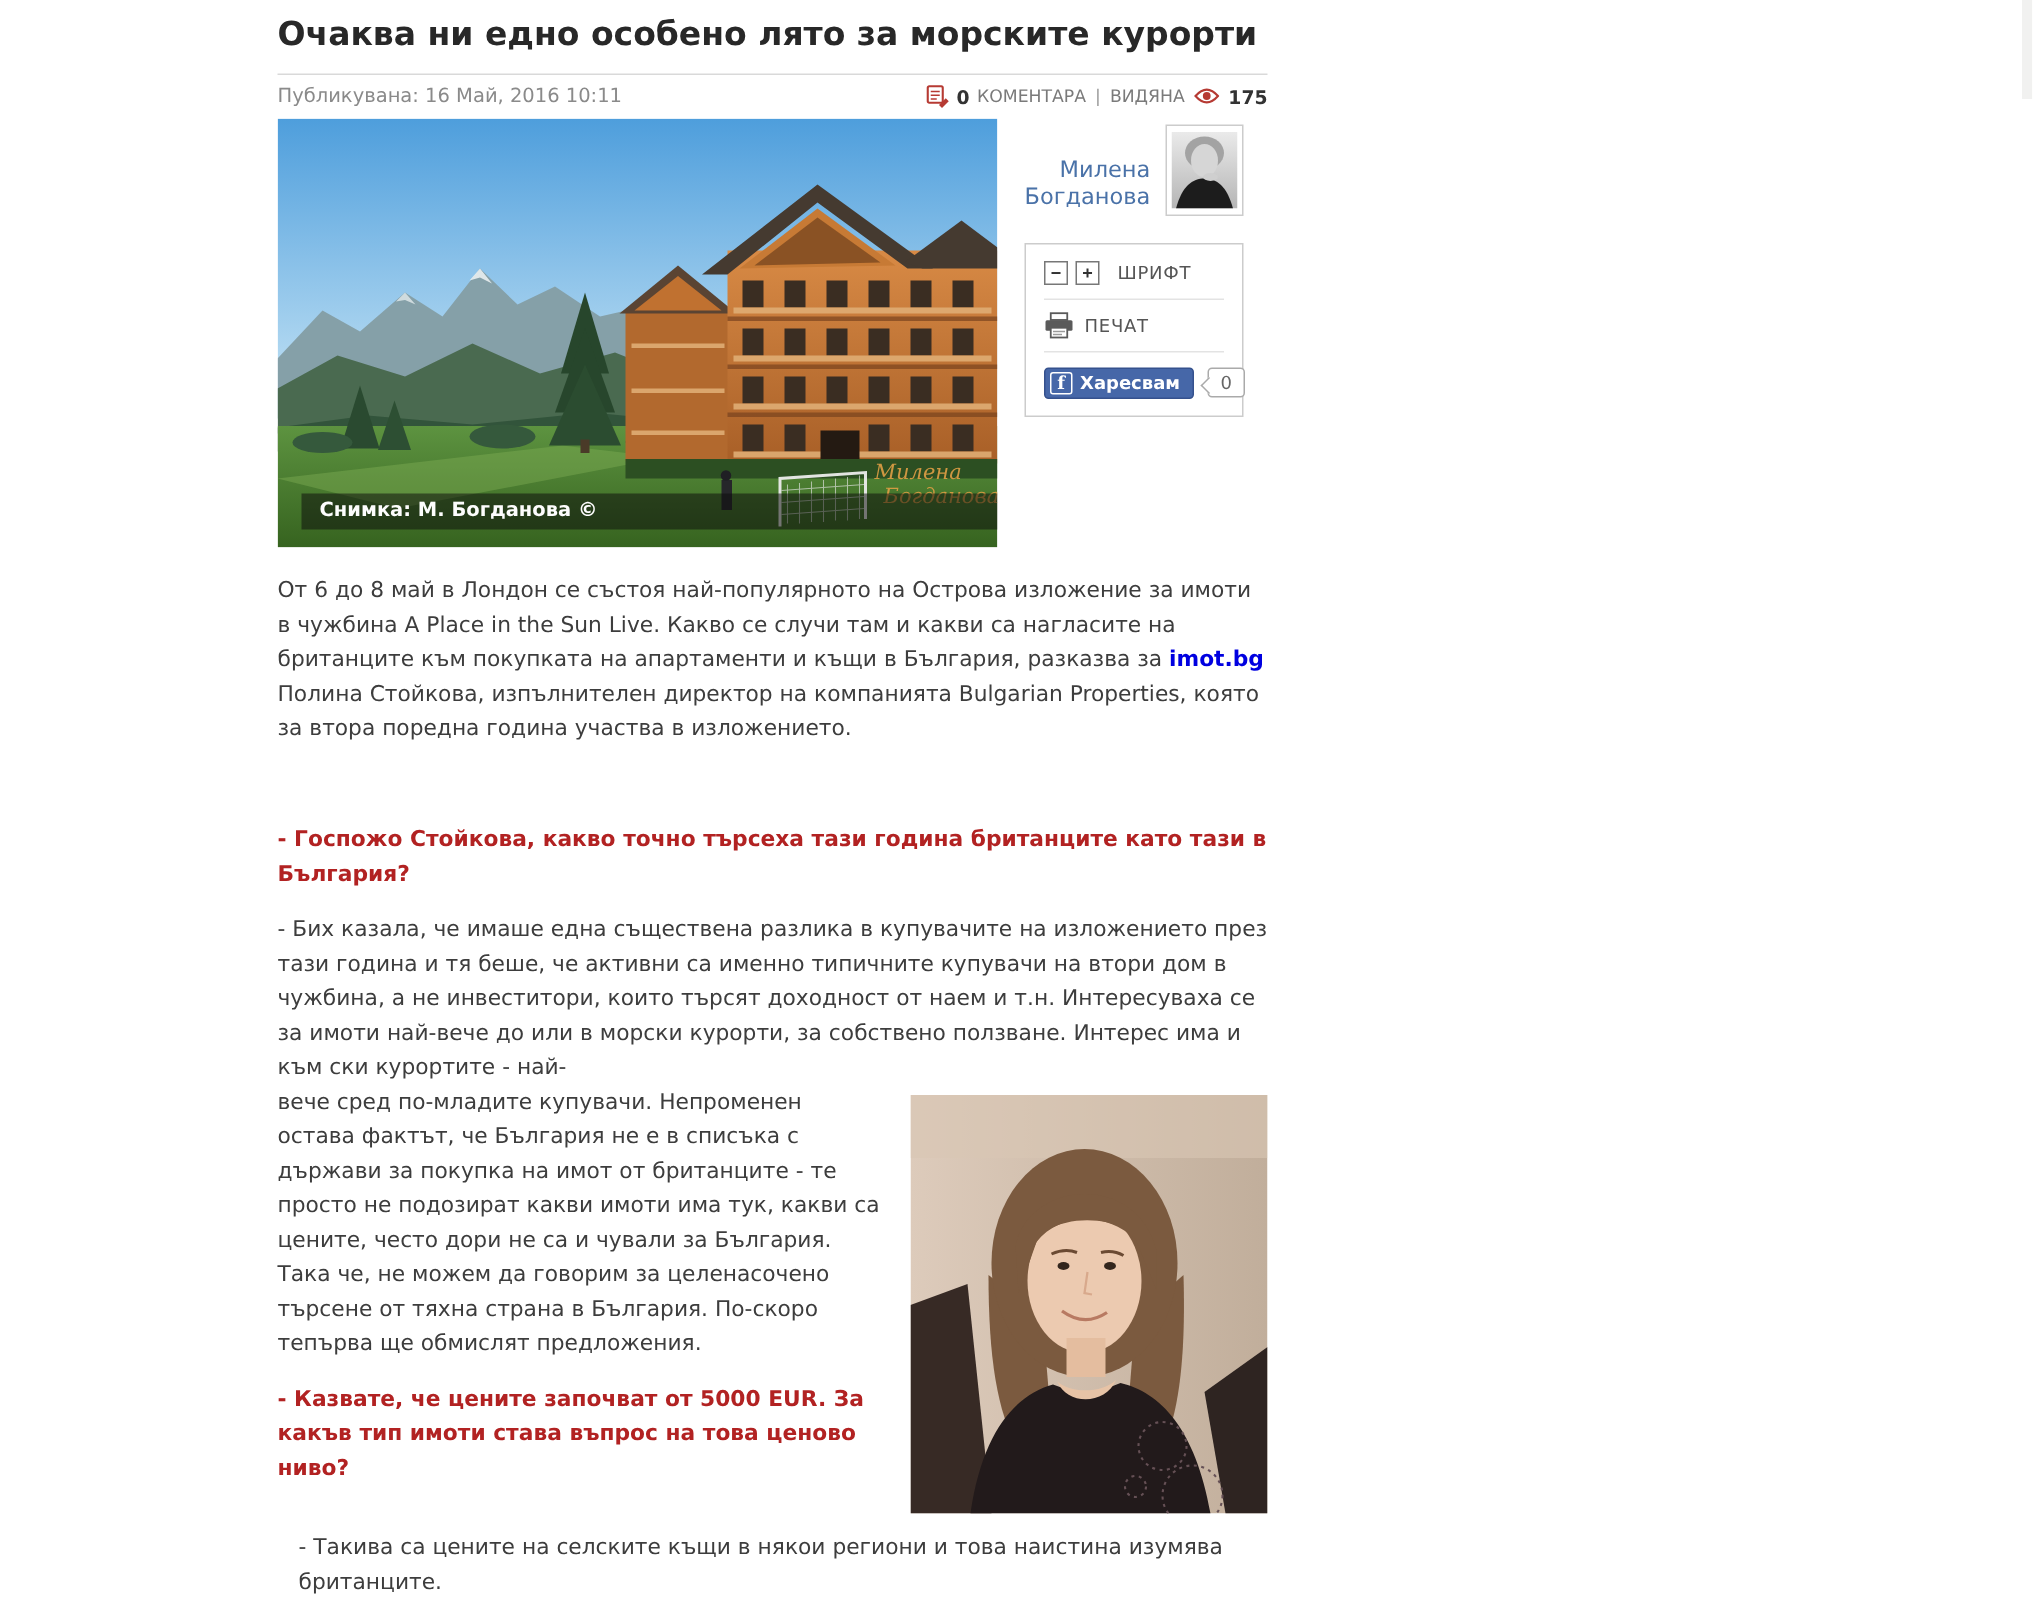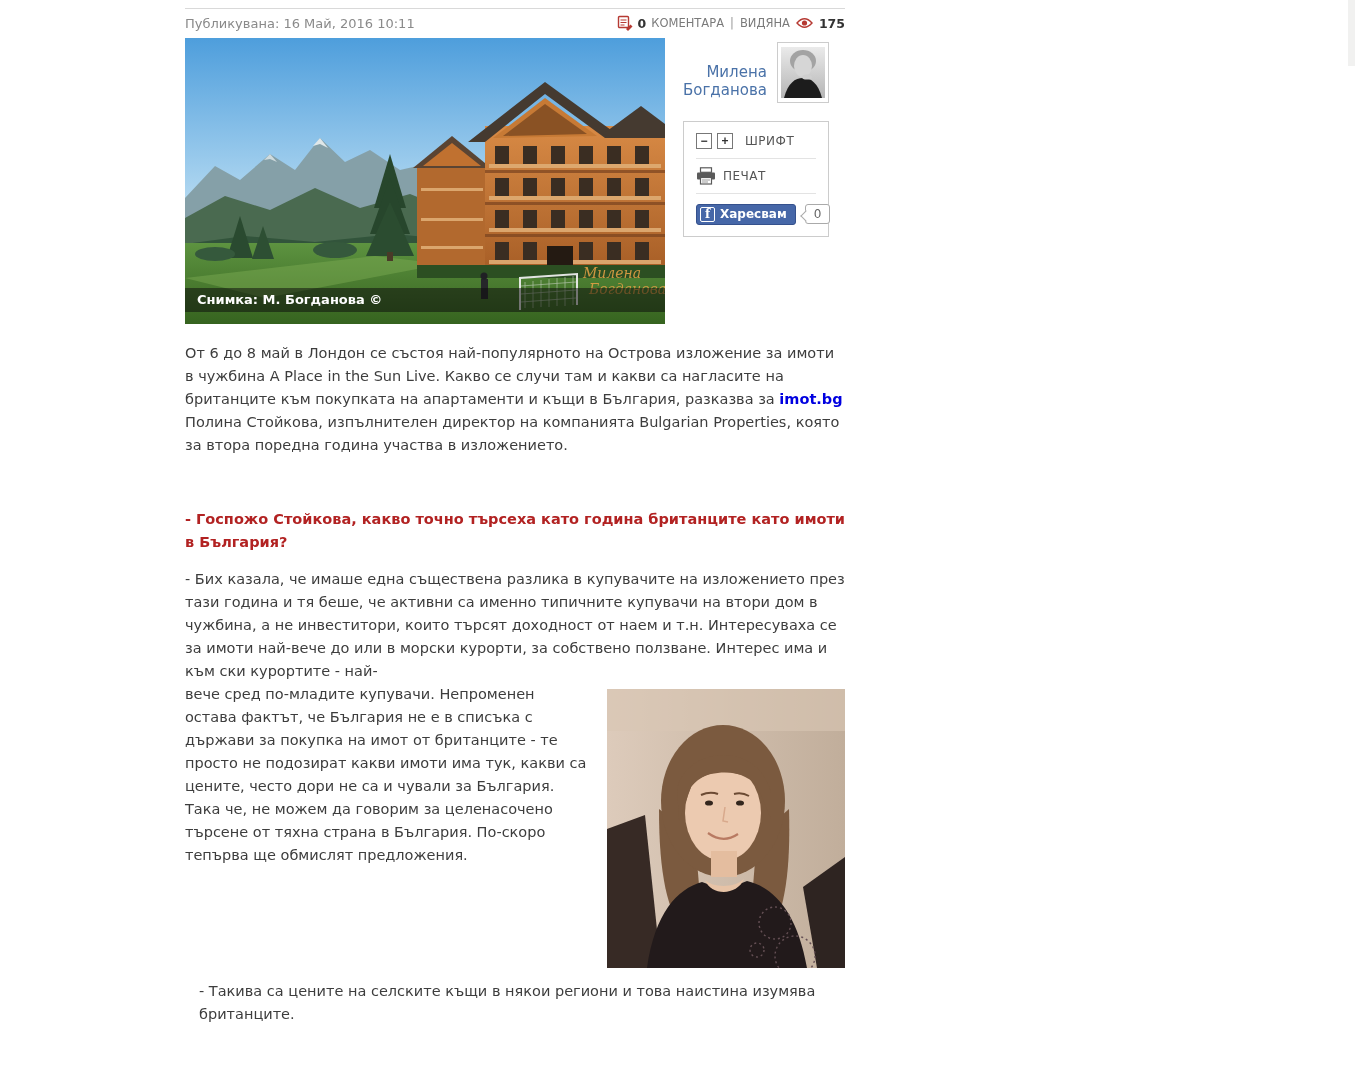--- a/index.html
+++ b/index.html
@@ -26,21 +26,21 @@
   .published { font-size:13px; color:#8a8a8a; }
   .meta-right { display:flex; align-items:center; gap:6px; font-size:11.5px; color:#7a7a7a; }
   .meta-right .cnt { font-weight:bold; color:#333; font-size:12.5px; }
   .meta-link { display:flex; align-items:center; gap:5px; text-decoration:none; color:#7a7a7a; cursor:pointer; }
   .meta-sep { color:#999; }
 
   
   .media-row { display:flex; }
   .hero { position:relative; width:480px; height:286px; flex:none; overflow:hidden; }
   .hero svg { display:block; }
-  .hero-caption { position:absolute; left:0; right:0; bottom:12px; height:24px;
+  .hero-caption { position:absolute; left:16px; right:0; bottom:12px; height:24px;
                   background:rgba(12,12,12,.52); color:#fdfdfd; font-size:13px; font-weight:bold;
                   line-height:24px; padding-left:12px; }
   .side-col { width:146px; margin-left:18px; flex:none; }
 
   .author-card { display:flex; margin-top:4px; height:62px; }
   .author-name { flex:1; text-align:right; padding:21px 10px 0 0; font-size:15px; line-height:18px;
                  color:#4a72a8; text-decoration:none; cursor:pointer; }
   .author-photo-box { width:56px; height:61px; border:1px solid #ccc; background:#fff;
                       display:flex; align-items:center; justify-content:center; cursor:pointer; }
 
@@ -80,20 +80,21 @@
 </style>
 </head>
 <body>
 
 <div class="page">
   <div class="scroll-strip"></div>
 
   <div class="content">
 
 
+    <h1 class="title">Очаква ни едно особено лято за морските курорти</h1>
 
     <div class="meta-row">
       <div class="published">
         <span>Публикувана:</span>
         <span>16 Май, 2016 10:11</span>
       </div>
       <div class="meta-right">
         <a class="meta-link">
           <svg width="16" height="16" viewBox="0 0 16 16">
             <rect x="1.5" y="1.5" width="10" height="11" rx="1" fill="#fff" stroke="#b63a33" stroke-width="1.4"></rect>
@@ -260,21 +261,21 @@
             </div>
             <span class="fb-bubble">0</span>
           </div>
         </div>
       </div>
     </div>
 
     <div class="article-body">
       <p class="p1"><span>От 6 до 8 май в Лондон се състоя най-популярното на Острова изложение за имоти в чужбина A Place in the Sun Live. Какво се случи там и какви са нагласите на британците към покупката на апартаменти и къщи в България, разказва за </span><a class="inline-link">imot.bg</a><span> Полина Стойкова, изпълнителен директор на компанията Bulgarian Properties, която за втора поредна година участва в изложението.</span></p>
 
-      <p class="question">- Госпожо Стойкова, какво точно търсеха като година британците като имоти в България?</p>
+      <p class="question">- Госпожо Стойкова, какво точно търсеха тази година британците като тази в България?</p>
 
       <p class="answer-intro">- Бих казала, че имаше една съществена разлика в купувачите на изложението през тази година и тя беше, че активни са именно типичните купувачи на втори дом в чужбина, а не инвеститори, които търсят доходност от наем и т.н. Интересуваха се за имоти най-вече до или в морски курорти, за собствено ползване. Интерес има и към ски курортите - най-</p>
 
       <div class="portrait-float">
         <svg width="238" height="279" viewBox="0 0 238 279" preserveAspectRatio="none">
           <defs>
             <linearGradient id="pbg" x1="0" y1="0" x2="1" y2="0">
               <stop offset="0" stop-color="#ddcbbb"></stop>
                 <stop offset="1" stop-color="#c1ae9b"></stop>
             </linearGradient>
@@ -301,18 +302,19 @@
           <g fill="none" stroke="#655055" stroke-width="1.4" stroke-dasharray="2,3">
             <circle cx="168" cy="234" r="16"></circle>
             <circle cx="188" cy="267" r="20"></circle>
             <circle cx="150" cy="261" r="7"></circle>
           </g>
         </svg>
       </div>
 
       <p class="answer-rest">вече сред по-младите купувачи. Непроменен остава фактът, че България не е в списъка с държави за покупка на имот от британците - те просто не подозират какви имоти има тук, какви са цените, често дори не са и чували за България. Така че, не можем да говорим за целенасочено търсене от тяхна страна в България. По-скоро тепърва ще обмислят предложения.</p>
 
+      <p class="question question-2">- Казвате, че цените започват от 5000 EUR. За какъв тип имоти става въпрос на това ценово ниво?</p>
 
       <p class="answer-final">- Такива са цените на селските къщи в някои региони и това наистина изумява британците.</p>
     </div>
 
   </div>
 </div>
 
 </body></html>

